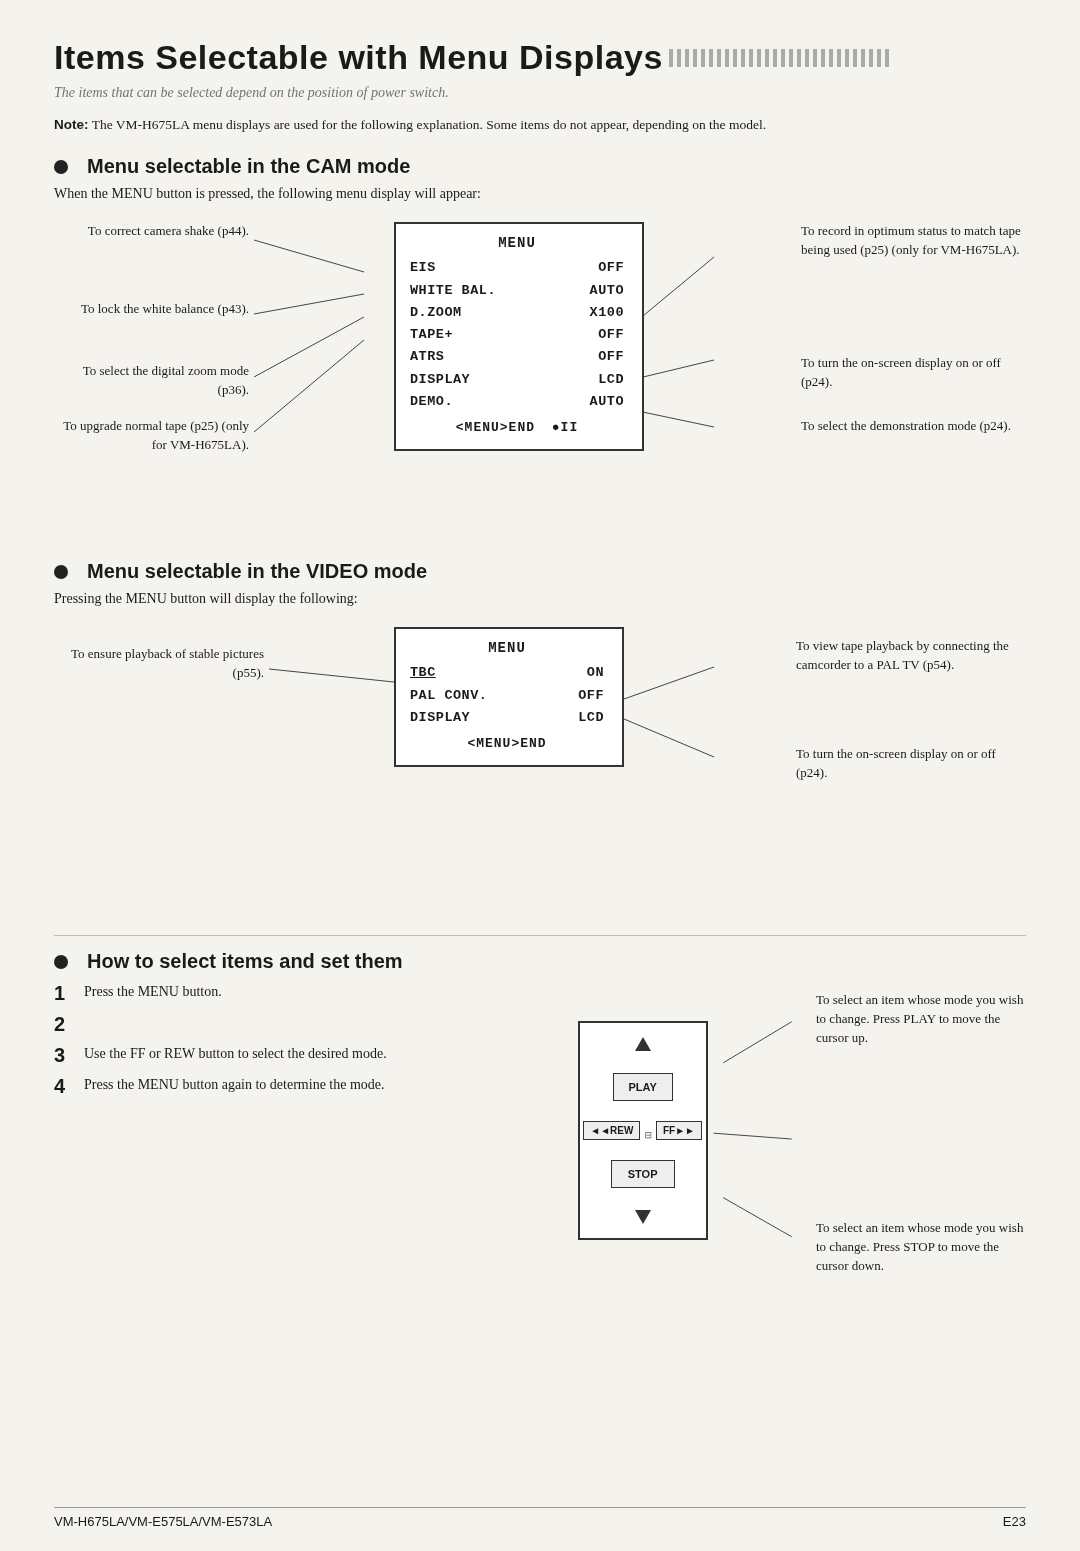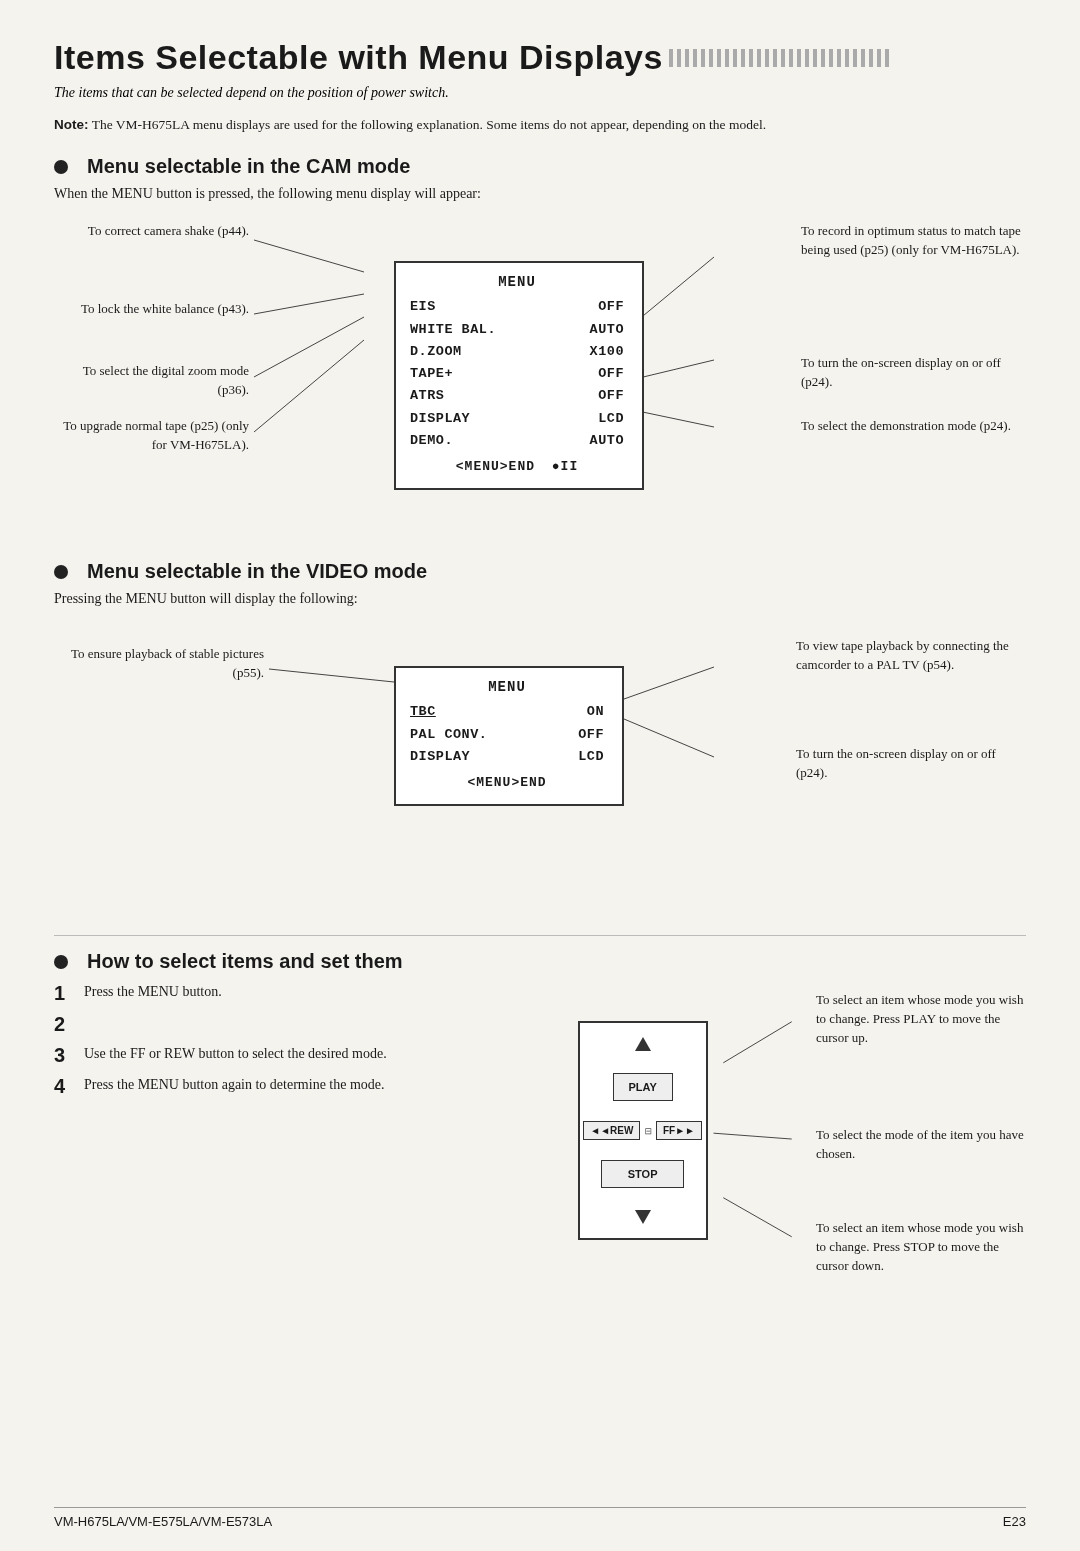--- a/index.html
+++ b/index.html
@@ -18,21 +18,21 @@
       height: 18px;
       width: 220px;
       background: repeating-linear-gradient(90deg, #aaa 0px, #aaa 4px, transparent 4px, transparent 8px);
       vertical-align: middle;
       margin-left: 6px;
     }
     .italic-intro {
       font-style: italic;
       font-size: 14px;
       margin-bottom: 14px;
-      color: #000000;
+      color: #737373;
     }
     .note-block {
       font-size: 13.5px;
       margin-bottom: 20px;
       line-height: 1.5;
     }
     .note-label {
       font-weight: bold;
       font-family: Arial, sans-serif;
     }
@@ -71,21 +71,20 @@
       transform: translateX(-50%);
       border: 2px solid #333;
       background: #fff;
       padding: 8px 18px 10px 14px;
       font-family: 'Courier New', Courier, monospace;
       font-size: 13.5px;
       font-weight: bold;
       line-height: 1.65;
       min-width: 230px;
       z-index: 2;
-      margin-top: 39px;
     }
     .menu-box .menu-title {
       text-align: center;
       font-size: 14px;
       margin-bottom: 2px;
       letter-spacing: 1px;
     }
     .menu-row {
       display: flex;
       justify-content: space-between;
@@ -140,41 +139,41 @@
       display: flex;
       align-items: center;
       justify-content: center;
       font-family: Arial, sans-serif;
       font-size: 11px;
       font-weight: bold;
       cursor: default;
     }
     .btn-row {
       display: flex;
-      align-items: center;
+      align-items: flex-end;
       gap: 4px;
     }
     .btn-rew {
       font-size: 10px;
       font-family: Arial, sans-serif;
       font-weight: bold;
       border: 1.5px solid #333;
       background: #eee;
       padding: 3px 6px;
     }
     .btn-ff {
       font-size: 10px;
       font-family: Arial, sans-serif;
       font-weight: bold;
       border: 1.5px solid #333;
       background: #eee;
       padding: 3px 6px;
     }
     .btn-stop {
-      width: 83px;
+      width: 64px;
       height: 28px;
       border: 1.5px solid #333;
       background: #eee;
       display: flex;
       align-items: center;
       justify-content: center;
       font-family: Arial, sans-serif;
       font-size: 11px;
       font-weight: bold;
       cursor: default;
@@ -394,23 +393,20 @@
         <span style="font-size:9px;font-family:Arial;color:#555;">⊟</span>
         <span class="btn-ff">FF►►</span>
       </div>
       <div class="btn-stop">STOP</div>
       <div class="triangle-down"></div>
     </div>
 
     <div style="position:absolute;right:0;top:10px;width:210px;font-size:13px;line-height:1.45;">
       To select an item whose mode you wish to change. Press PLAY to move the cursor up.
     </div>
-    <div style="position:absolute;right:0;top:145px;width:210px;font-size:13px;line-height:1.45;">
-      To select the mode of the item you have chosen.
-    </div>
     <div style="position:absolute;right:0;top:238px;width:210px;font-size:13px;line-height:1.45;">
       To select an item whose mode you wish to change. Press STOP to move the cursor down.
     </div>
   </div>
 </div>
 
 <div class="page-footer">
   <span>VM-H675LA/VM-E575LA/VM-E573LA</span>
   <span>E23</span>
 </div>

